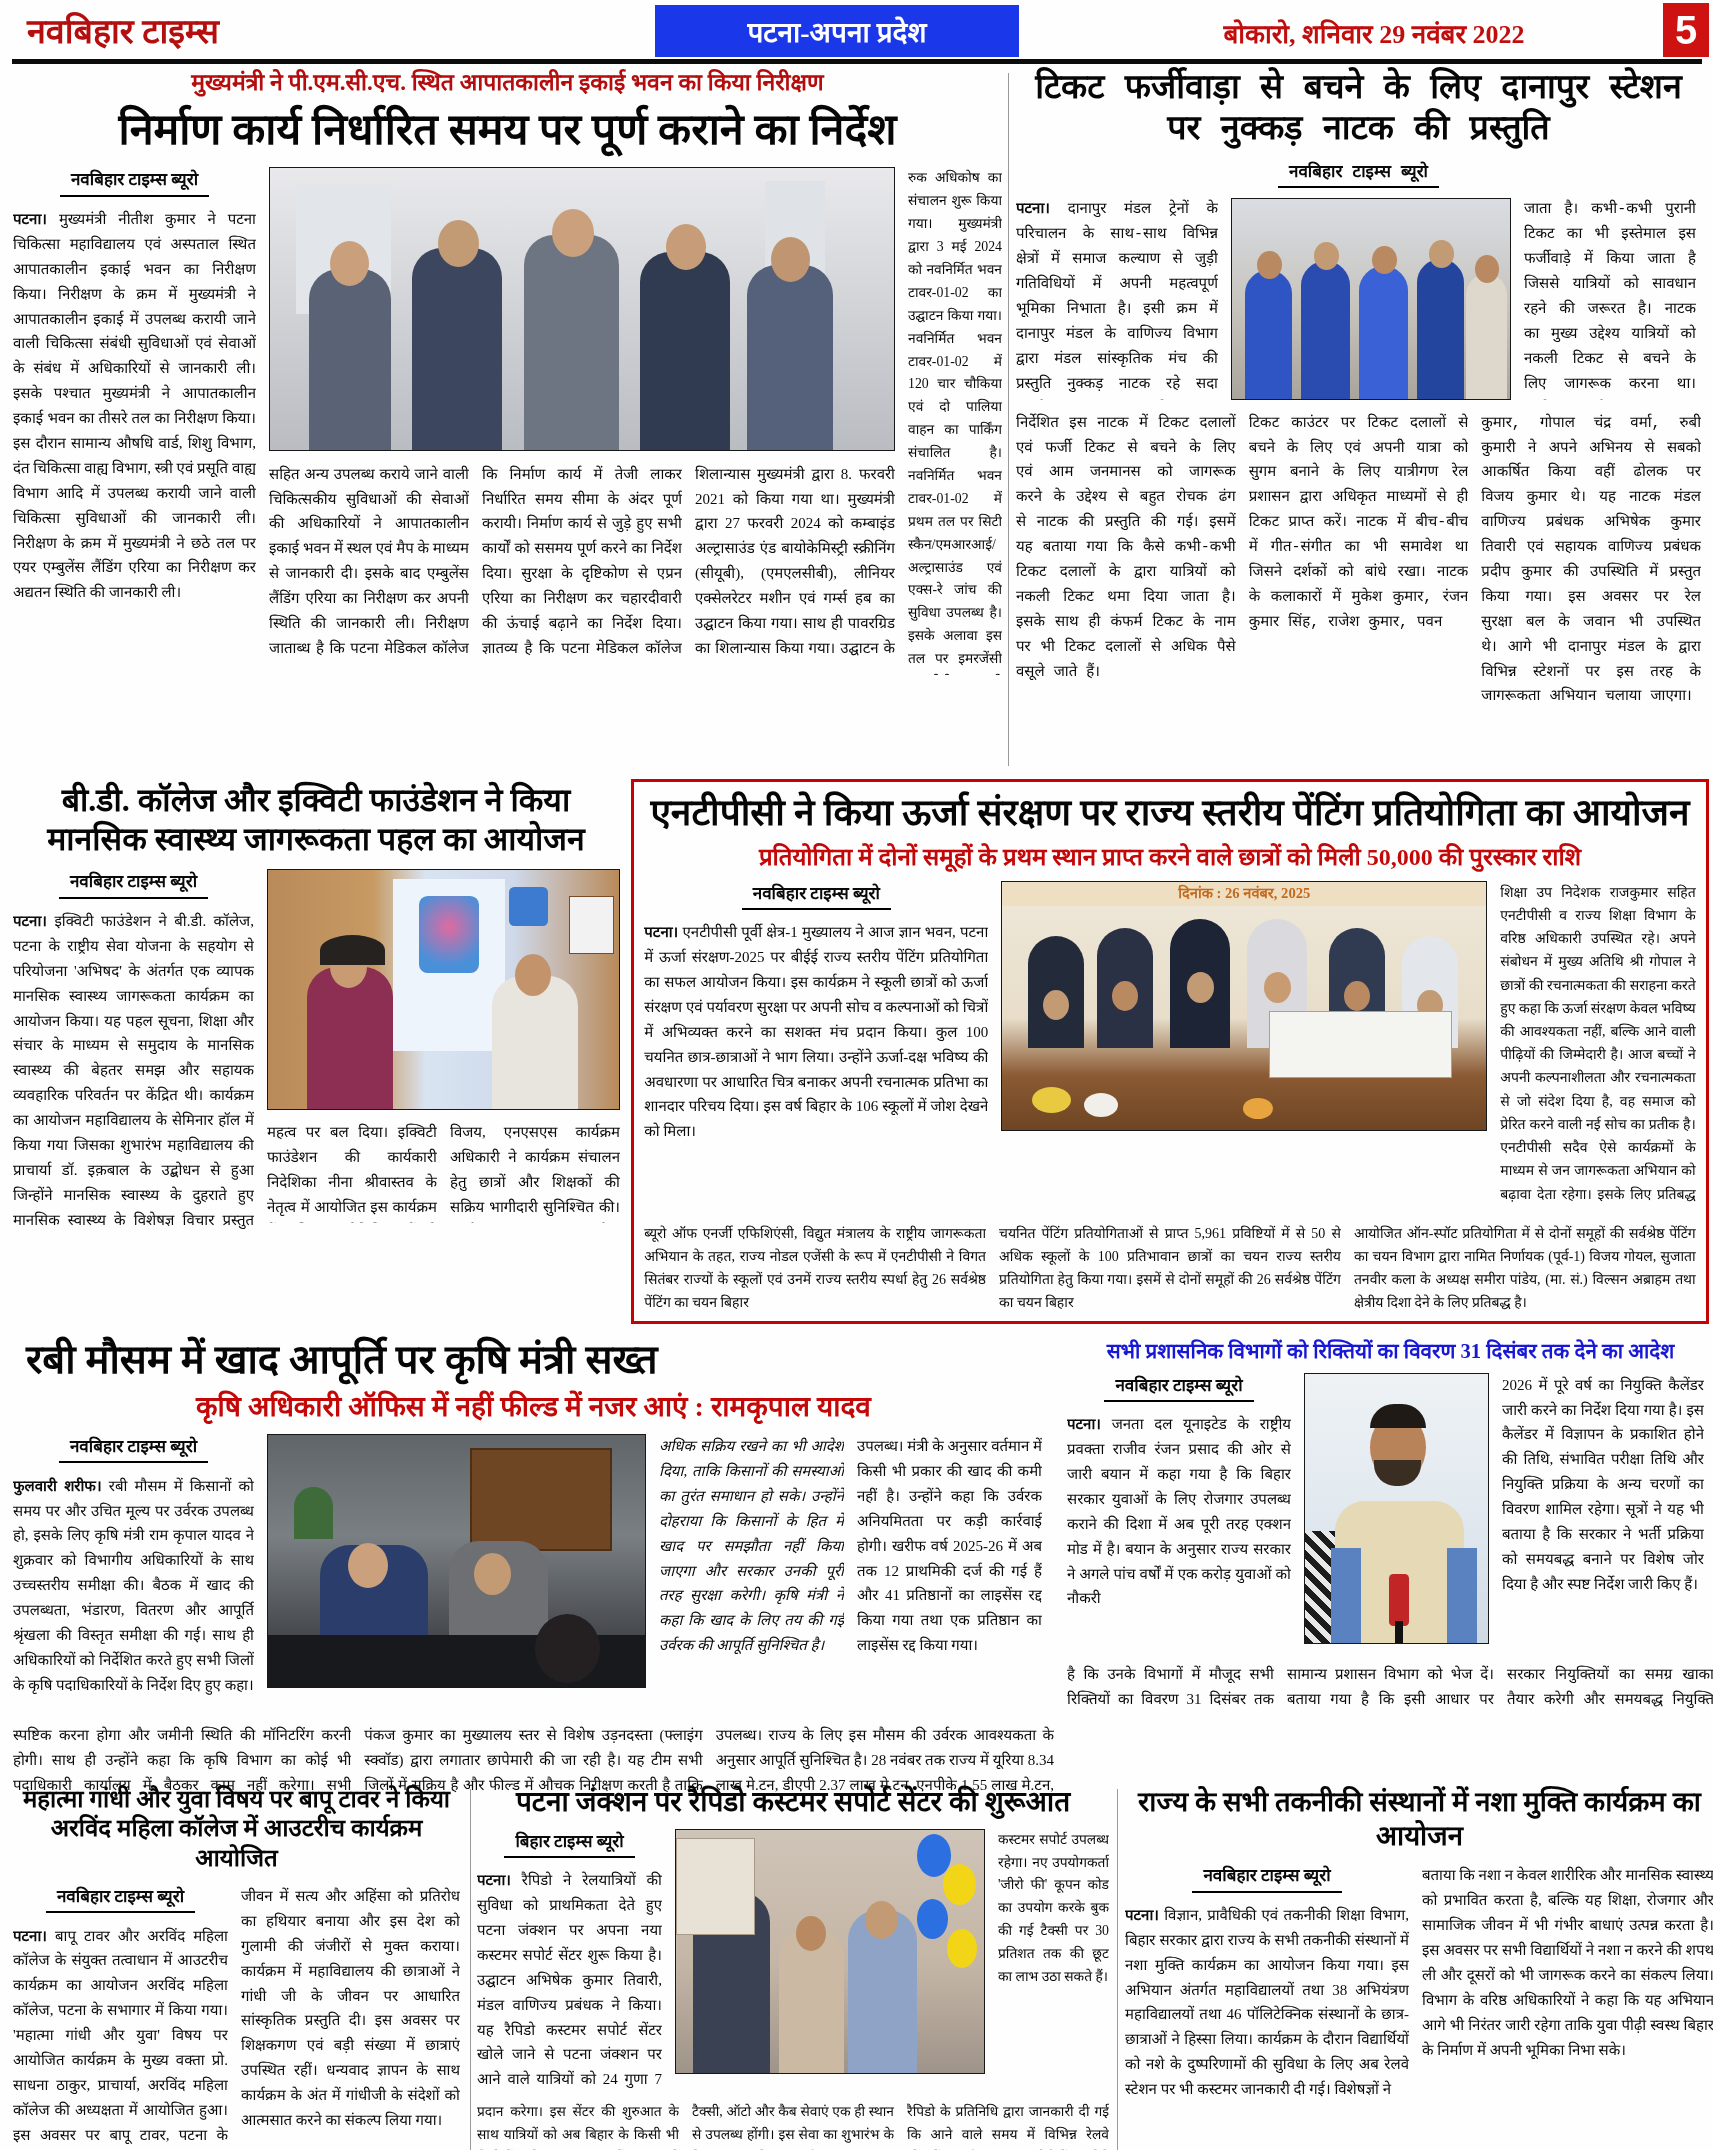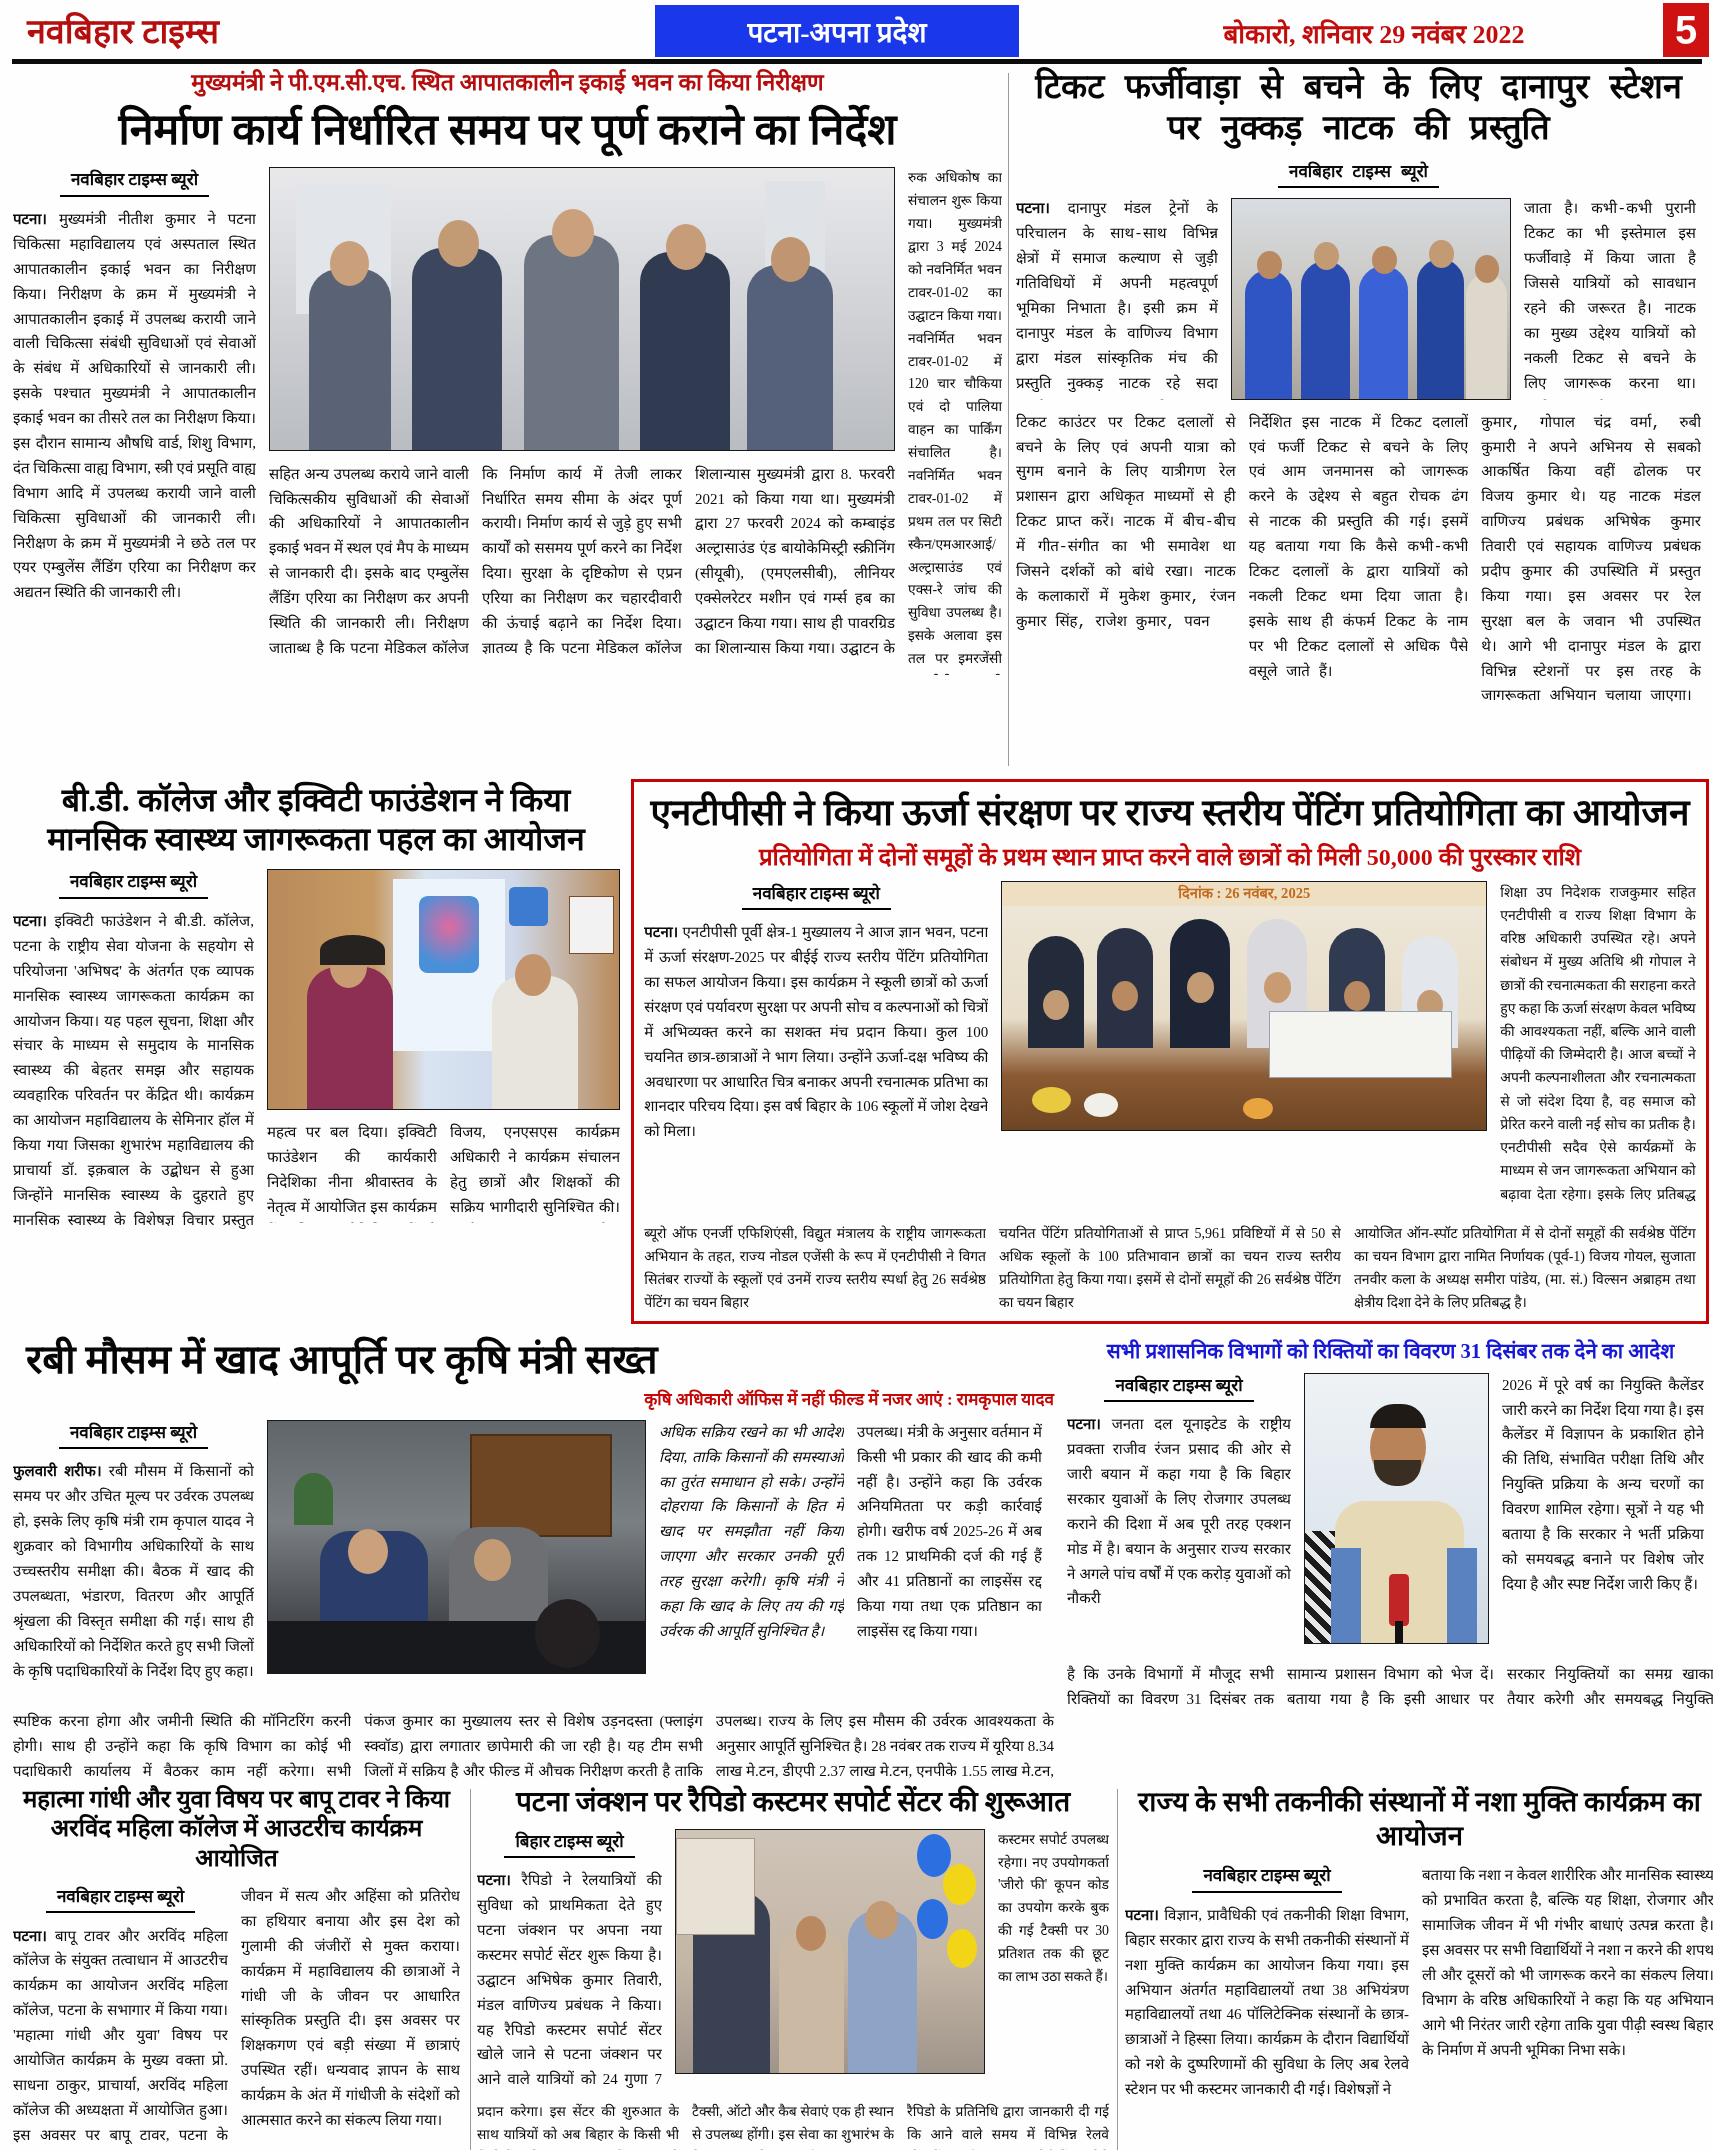--- a/index.html
+++ b/index.html
@@ -91,22 +91,22 @@
       <div class="person" style="left:127px;bottom:0;width:49px;height:133px;background:#3a62d6;"></div>
       <div class="face" style="left:140px;top:47px;width:25px;height:28px;background:#b98a62;"></div>
       <div class="person" style="left:185px;bottom:0;width:47px;height:140px;background:#24459e;"></div>
       <div class="face" style="left:197px;top:41px;width:25px;height:28px;background:#c29a74;"></div>
       <div class="person" style="left:234px;bottom:0;width:41px;height:125px;background:#ddd7cc;"></div>
       <div class="face" style="left:243px;top:56px;width:24px;height:27.5px;background:#b98a62;"></div>
     </div>
     <div class="body" style="width:172px;height:202px;">जाता है। कभी-कभी पुरानी टिकट का भी इस्तेमाल इस फर्जीवाड़े में किया जाता है जिससे यात्रियों को सावधान रहने की जरूरत है। नाटक का मुख्य उद्देश्य यात्रियों को नकली टिकट से बचने के लिए जागरूक करना था। इसके साथ ही</div>
   </div>
   <div class="row" style="margin-top:11.2px;">
+    <div class="body" style="flex:1;height:379px;">निर्देशित इस नाटक में टिकट दलालों एवं फर्जी टिकट से बचने के लिए एवं आम जनमानस को जागरूक करने के उद्देश्य से बहुत रोचक ढंग से नाटक की प्रस्तुति की गई। इसमें यह बताया गया कि कैसे कभी-कभी टिकट दलालों के द्वारा यात्रियों को नकली टिकट थमा दिया जाता है। इसके साथ ही कंफर्म टिकट के नाम पर भी टिकट दलालों से अधिक पैसे वसूले जाते हैं।</div>
     <div class="body" style="flex:1;height:379px;">टिकट काउंटर पर टिकट दलालों से बचने के लिए एवं अपनी यात्रा को सुगम बनाने के लिए यात्रीगण रेल प्रशासन द्वारा अधिकृत माध्यमों से ही टिकट प्राप्त करें। नाटक में बीच-बीच में गीत-संगीत का भी समावेश था जिसने दर्शकों को बांधे रखा। नाटक के कलाकारों में मुकेश कुमार, रंजन कुमार सिंह, राजेश कुमार, पवन</div>
-    <div class="body" style="flex:1;height:379px;">निर्देशित इस नाटक में टिकट दलालों एवं फर्जी टिकट से बचने के लिए एवं आम जनमानस को जागरूक करने के उद्देश्य से बहुत रोचक ढंग से नाटक की प्रस्तुति की गई। इसमें यह बताया गया कि कैसे कभी-कभी टिकट दलालों के द्वारा यात्रियों को नकली टिकट थमा दिया जाता है। इसके साथ ही कंफर्म टिकट के नाम पर भी टिकट दलालों से अधिक पैसे वसूले जाते हैं।</div>
     <div class="body" style="flex:1;height:379px;">कुमार, गोपाल चंद्र वर्मा, रुबी कुमारी ने अपने अभिनय से सबको आकर्षित किया वहीं ढोलक पर विजय कुमार थे। यह नाटक मंडल वाणिज्य प्रबंधक अभिषेक कुमार तिवारी एवं सहायक वाणिज्य प्रबंधक प्रदीप कुमार की उपस्थिति में प्रस्तुत किया गया। इस अवसर पर रेल सुरक्षा बल के जवान भी उपस्थित थे। आगे भी दानापुर मंडल के द्वारा विभिन्न स्टेशनों पर इस तरह के जागरूकता अभियान चलाया जाएगा।</div>
   </div>
 </div>
 
 <div class="art" style="left:13px;top:781px;width:606px;height:482px;">
   <div class="hl" style="font-size:32px;">बी.डी. कॉलेज और इक्विटी फाउंडेशन ने किया मानसिक स्वास्थ्य जागरूकता पहल का आयोजन</div>
   <div class="row" style="margin-top:10.3px;">
     <div style="width:241px;flex:none;">
       <div class="byline">नवबिहार टाइम्स ब्यूरो</div>
       <div class="body" style="height:327px;">
@@ -168,21 +168,21 @@
   </div>
   <div class="row" style="margin-top:9.5px;">
     <div class="body" style="flex:1;height:90px;font-size:14px;">ब्यूरो ऑफ एनर्जी एफिशिएंसी, विद्युत मंत्रालय के राष्ट्रीय जागरूकता अभियान के तहत, राज्य नोडल एजेंसी के रूप में एनटीपीसी ने विगत सितंबर राज्यों के स्कूलों एवं उनमें राज्य स्तरीय स्पर्धा हेतु 26 सर्वश्रेष्ठ पेंटिंग का चयन बिहार</div>
     <div class="body" style="flex:1;height:90px;font-size:14px;">चयनित पेंटिंग प्रतियोगिताओं से प्राप्त 5,961 प्रविष्टियों में से 50 से अधिक स्कूलों के 100 प्रतिभावान छात्रों का चयन राज्य स्तरीय प्रतियोगिता हेतु किया गया। इसमें से दोनों समूहों की 26 सर्वश्रेष्ठ पेंटिंग का चयन बिहार</div>
     <div class="body" style="flex:1;height:90px;font-size:14px;">आयोजित ऑन-स्पॉट प्रतियोगिता में से दोनों समूहों की सर्वश्रेष्ठ पेंटिंग का चयन विभाग द्वारा नामित निर्णायक (पूर्व-1) विजय गोयल, सुजाता तनवीर कला के अध्यक्ष समीरा पांडेय, (मा. सं.) विल्सन अब्राहम तथा क्षेत्रीय दिशा देने के लिए प्रतिबद्ध है।</div>
   </div>
 </div>
 
 <div class="art" style="left:13px;top:1336px;width:1041px;height:430px;">
   <div class="hl" style="font-size:40px;text-align:left;padding-left:13px;">रबी मौसम में खाद आपूर्ति पर कृषि मंत्री सख्त</div>
-  <div class="sub subred" style="font-size:17px;text-align:right;margin:4.3px 0 8.6px;">कृषि अधिकारी ऑफिस में नहीं फील्ड में नजर आएं : रामकृपाल यादव</div>
+  <div class="sub subred" style="font-size:28px;text-align:center;margin:4.3px 0 8.6px;">कृषि अधिकारी ऑफिस में नहीं फील्ड में नजर आएं : रामकृपाल यादव</div>
   <div class="row">
     <div style="width:241px;flex:none;">
       <div class="byline">नवबिहार टाइम्स ब्यूरो</div>
       <div class="body" style="height:241px;">
         <b class="dl">फुलवारी शरीफ।</b>
         <span>रबी मौसम में किसानों को समय पर और उचित मूल्य पर उर्वरक उपलब्ध हो, इसके लिए कृषि मंत्री राम कृपाल यादव ने शुक्रवार को विभागीय अधिकारियों के साथ उच्चस्तरीय समीक्षा की। बैठक में खाद की उपलब्धता, भंडारण, वितरण और आपूर्ति श्रृंखला की विस्तृत समीक्षा की गई। साथ ही अधिकारियों को निर्देशित करते हुए सभी जिलों के कृषि पदाधिकारियों के निर्देश दिए हुए कहा।</span>
       </div>
     </div>
     <div class="photo" style="width:379px;height:254px;background:linear-gradient(180deg,#5f6569 0%,#7a7f84 40%,#2a2d31 100%);">
       <div class="abs" style="left:202px;top:13px;width:138px;height:99px;background:#6e4623;border:2.6px solid #4c2f15;"></div>

